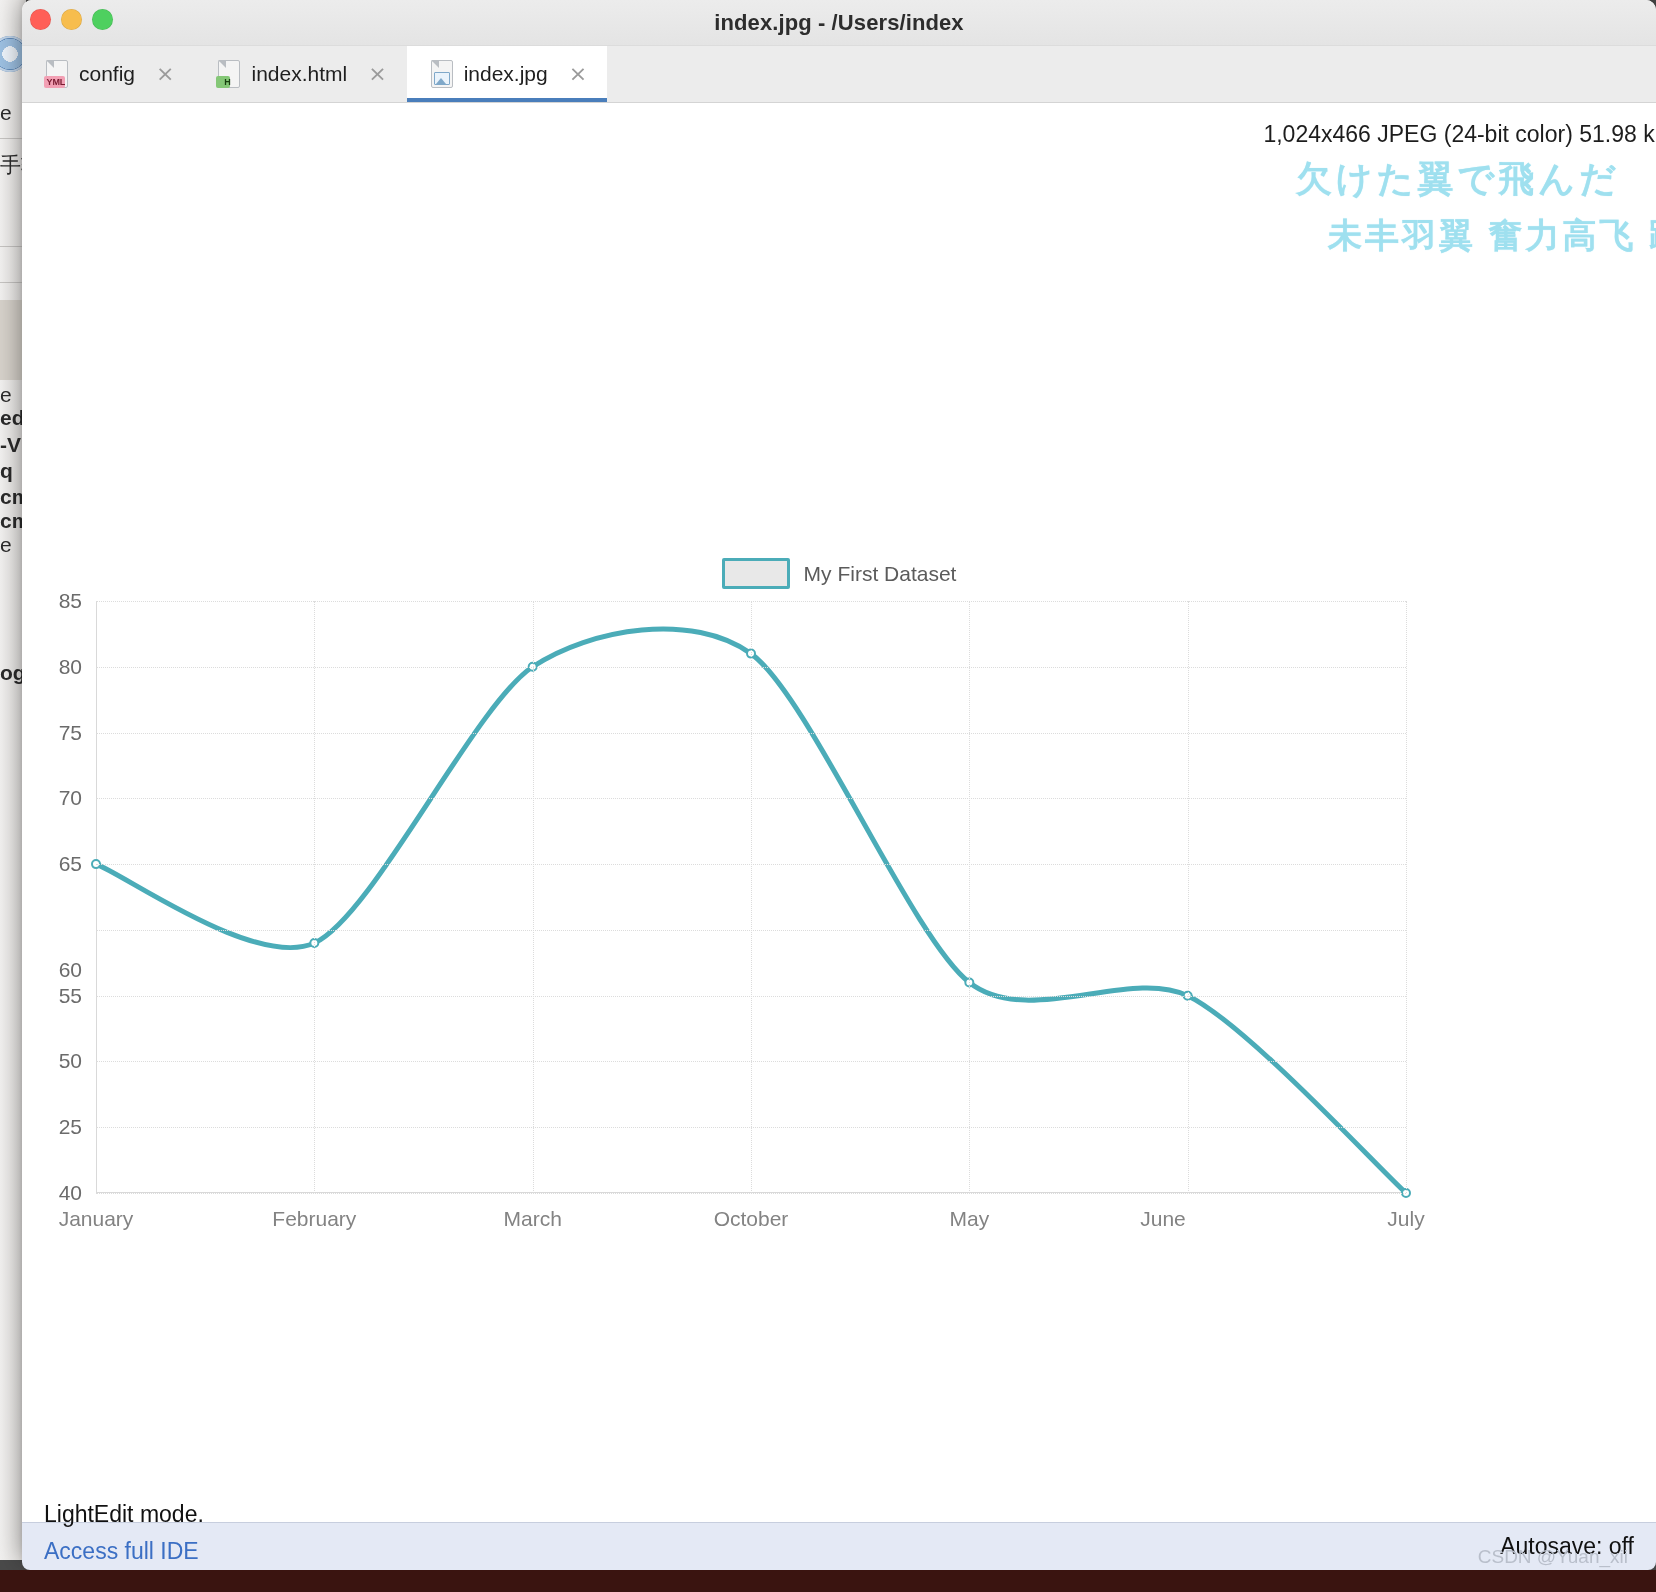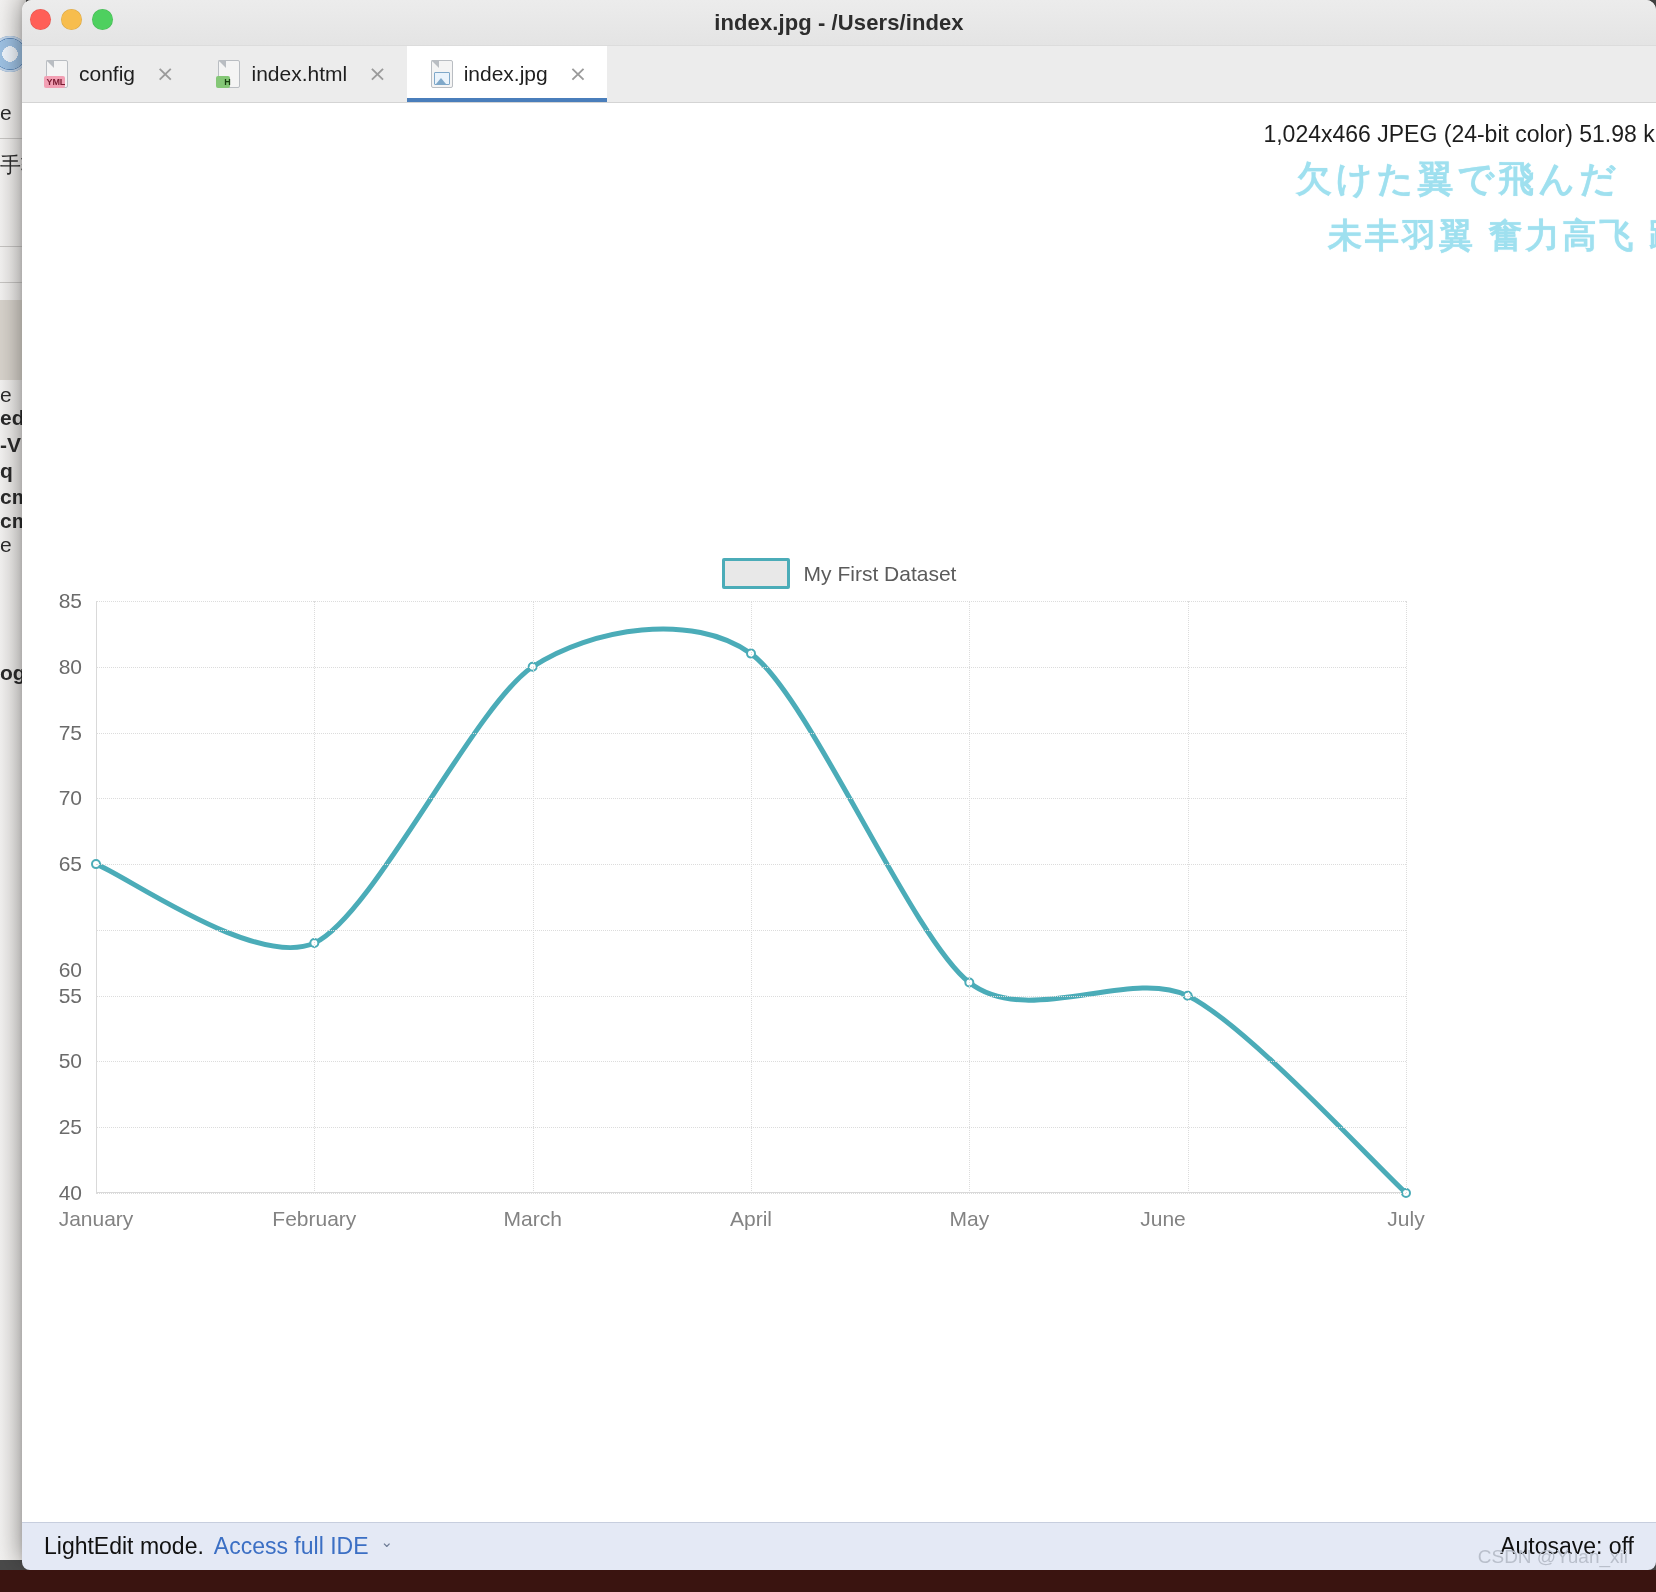--- a/index.html
+++ b/index.html
@@ -144,21 +144,21 @@
   .chart-svg{position:absolute;left:0;top:0;width:100%;height:100%;overflow:visible;}
 
   
   .statusbar{
     position:absolute;left:22px;bottom:22px;width:1634px;height:48px;
     background:#e4e9f5;border-top:1px solid #c7cede;
     display:flex;align-items:center;justify-content:space-between;
     padding:0 22px;box-sizing:border-box;
     border-bottom-left-radius:8px;border-bottom-right-radius:8px;
   }
-  .status-left{display:flex;align-items:flex-start;gap:10px;font-size:23px;color:#111;}
+  .status-left{display:flex;align-items:flex-start;gap:10px;font-size:23px;color:#111;flex-direction:column;}
   .status-link{color:#3b6fc4;font-size:23px;}
   .chev{font-size:15px;color:#6d7b95;margin-left:2px;}
   .status-right{font-size:23px;color:#111;}
   .watermark{
     position:absolute;right:28px;bottom:2px;font-size:19px;color:#b9bfcb;white-space:nowrap;
   }
   .bottom-shadow{
     position:absolute;left:0;right:0;bottom:0;height:22px;background:#3a1410;
   }
 </style>
@@ -277,21 +277,21 @@
             <div class="gline-h" style="top: 65.7778px;"></div>
             <div class="ytick" style="top: 65.7778px;">80</div>
             <div class="gline-h" style="top: 0px;"></div>
             <div class="ytick" style="top: 0px;">85</div>
             <div class="xtick" style="left: 0px;">January</div>
             <div class="gline-v" style="left: 218.333px;"></div>
             <div class="xtick" style="left: 218.333px;">February</div>
             <div class="gline-v" style="left: 436.667px;"></div>
             <div class="xtick" style="left: 436.667px;">March</div>
             <div class="gline-v" style="left: 655px;"></div>
-            <div class="xtick" style="left: 655px;">April</div>
+            <div class="xtick" style="left: 655px;">October</div>
             <div class="gline-v" style="left: 873.333px;"></div>
             <div class="xtick" style="left: 873.333px;">May</div>
             <div class="gline-v" style="left: 1091.67px;"></div>
             <div class="xtick" style="left: 1067px;">June</div>
             <div class="gline-v" style="left: 1310px;"></div>
             <div class="xtick" style="left: 1310px;">July</div>
           </div>
 
       </div>
     </div>

